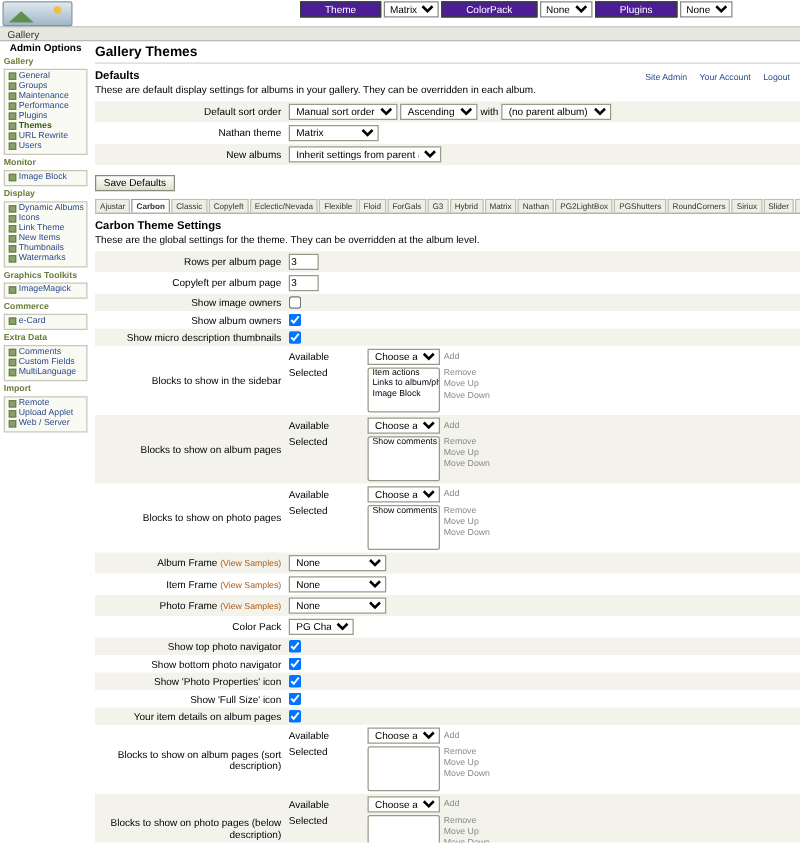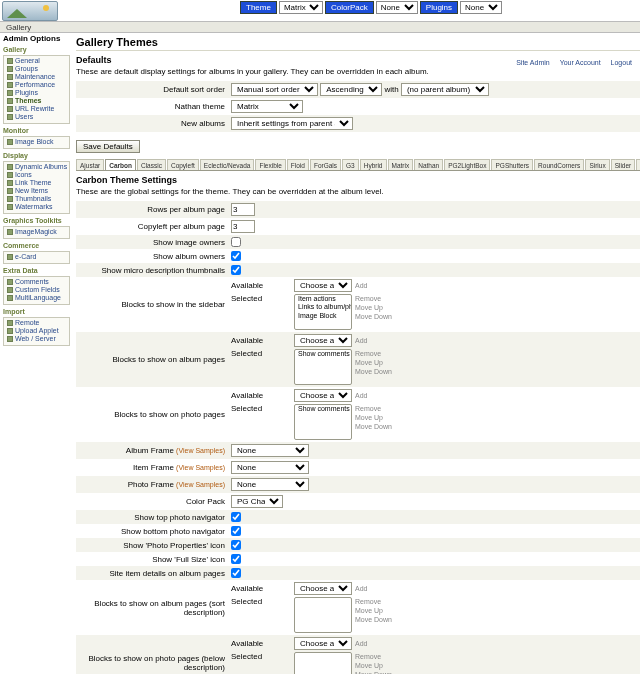--- a/index.html
+++ b/index.html
@@ -41,22 +41,22 @@
     position:absolute; right:8px; top:3px;
     width:6px;height:6px;border-radius:50%;
     background:#f0c040;
   }
   .toolset {
     position:absolute; left:240px; top:1px;
     display:flex; align-items:center; gap:2px;
     font-size:8px;
   }
   .toolset .seg {
-    background:#1d4ed8; color:#fff;
-    padding:1px 5px; font-size:8px;
+    background:#4c1d95; color:#fff;
+    padding:1px 19px; font-size:8px;
     border:1px solid #33402f;
   }
   .toolset select {
     font-size:8px; height:13px; padding:0; margin:0;
     border:1px solid #8a8a8a; background:#fff;
   }
   .menubar {
     height:11px;
     background:#e8e8e0;
     border-bottom:1px solid #bbb;
@@ -206,21 +206,21 @@
   <div class="adminlinks">
     <span>Site Admin</span>
     <span>Your Account</span>
     <span>Logout</span>
   </div>
 </div>
 
 <div class="body-wrap">
 
   <div class="sidebar">
-    <div style="font-size:8px;font-weight:bold;margin-bottom:2px;">Admin Options</div>
+    <div style="font-size:8px;font-weight:bold;margin-bottom:2px;text-align:center;">Admin Options</div>
 
     <div class="side-group-title">Gallery</div>
     <div class="side-box">
       <div class="side-item">
           <i class="ic"></i>
           <span>General</span>
         </div>
       <div class="side-item">
           <i class="ic"></i>
           <span>Groups</span>
@@ -533,21 +533,21 @@
       </tr>
       <tr class="odd">
         <td class="lbl">Show 'Photo Properties' icon</td>
         <td><input type="checkbox" checked="" style=""></td>
       </tr>
       <tr class="even">
         <td class="lbl">Show 'Full Size' icon</td>
         <td><input type="checkbox" checked="" style=""></td>
       </tr>
       <tr class="odd">
-        <td class="lbl">Site item details on album pages</td>
+        <td class="lbl">Your item details on album pages</td>
         <td><input type="checkbox" checked="" style=""></td>
       </tr>
 
       <tr class="even">
         <td class="lbl">Blocks to show on album pages (sort description)</td>
         <td>
           <div class="blockbox">
             <div>
               <div style="display:flex;align-items:center;gap:3px;margin-bottom:2px;">
                 <span class="col-lbl">Available</span>

